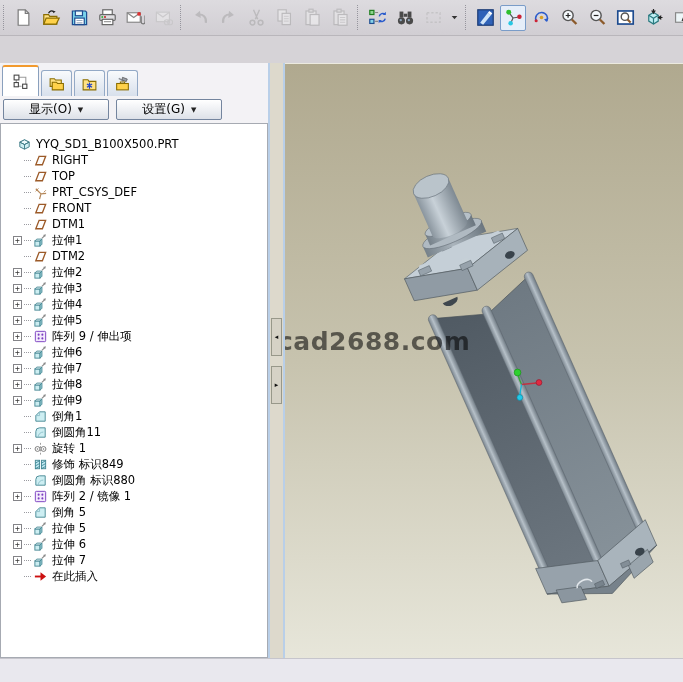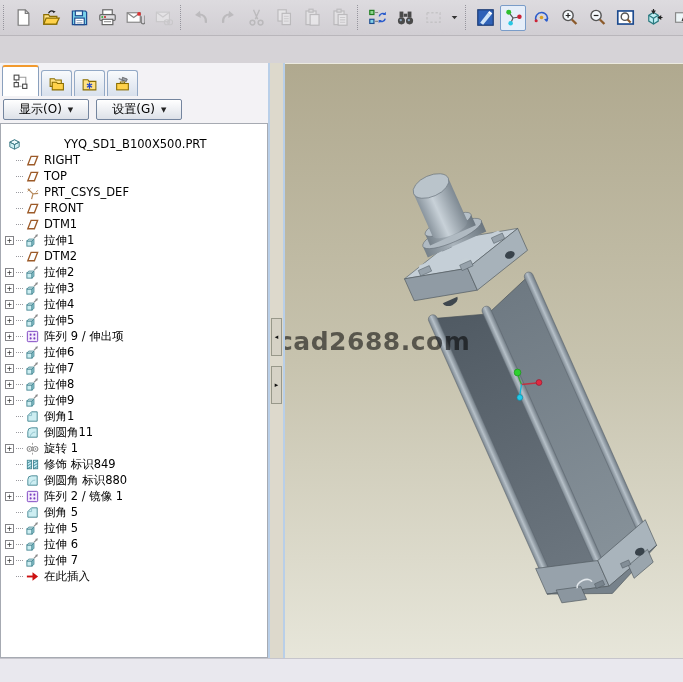--- a/index.html
+++ b/index.html
@@ -25,27 +25,27 @@
   .main { position:absolute; top:63px; left:0; width:683px; height:595px; display:flex; }
 
   .navigator { width:268px; height:595px; background:#f3f2f5; display:flex; flex-direction:column; flex:none; }
   .tabs { height:33px; display:flex; align-items:flex-end; padding-left:2px; flex:none; }
   .tab { width:31px; height:26px; margin-right:2px; border:1px solid #93a9c6; border-bottom:none;
     border-radius:3px 3px 0 0; background:linear-gradient(#f8fafc,#d8e0ec);
     display:flex; align-items:center; justify-content:center; }
   .tab.active { width:37px; height:31px; background:#fff; border-color:#8aa0bd; border-top:2px solid #f29a2e; }
   .tab svg { width:17px; height:17px; }
   .btnrow { height:27px; display:flex; align-items:center; gap:7px; padding-left:3px; flex:none; }
-  .drop { height:21px; display:flex; align-items:center; gap:6px; padding:0 15px;
+  .drop { height:21px; display:flex; align-items:center; gap:6px; padding:0 25px;
     border:1px solid #74859e; border-radius:2px; background:linear-gradient(#ffffff,#dde1e8);
     font-size:12px; color:#000; font-family:inherit; }
   .drop .dc { font-size:7px; color:#222; }
   .tree { flex:1; background:#fff; border:1px solid #a6aab2; overflow:hidden; padding-top:12px; }
-  .trow { height:16px; display:flex; align-items:center; font-size:11.5px; white-space:nowrap; padding-left:4px; }
-  .trow.root { padding-left:6px;gap:38px; }
+  .trow { height:16px; display:flex; align-items:center; font-size:11.5px; white-space:nowrap; padding-left:12px; }
+  .trow.root { padding-left:16px; }
   .exp { width:9px; height:9px; border:1px solid #848488; background:#fff; font-size:8px; line-height:7px;
     text-align:center; margin-right:2px; flex:none; color:#333; font-family:"DejaVu Sans Mono",monospace; }
   .expsp { width:11px; flex:none; }
   .conn { width:7px; border-top:1px dotted #9a9aa0; margin-right:2px; flex:none; }
   .trow svg { width:15px; height:15px; margin-right:4px; flex:none; }
   .tlab { color:#000; }
 
   .sash { width:17px; height:595px; background:#ddd9cc; border-left:2px solid #b9cfe8;
     border-right:2px solid #b9cfe8; display:flex; flex-direction:column; align-items:center;
     justify-content:center; gap:10px; flex:none; }

